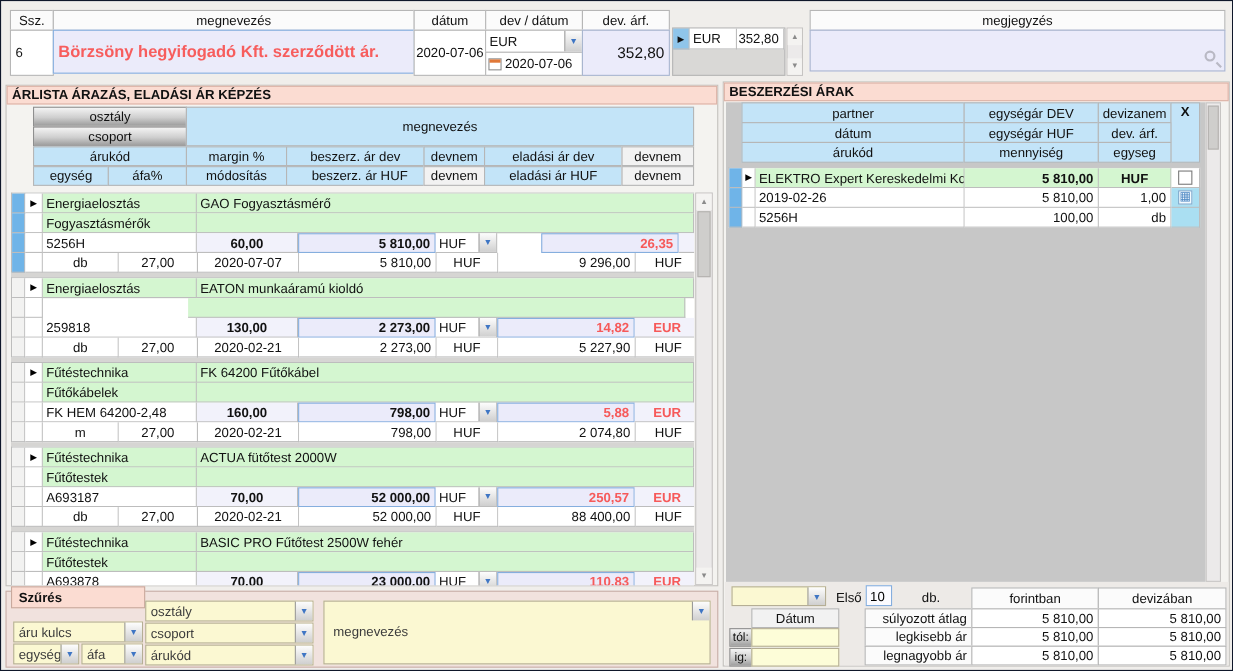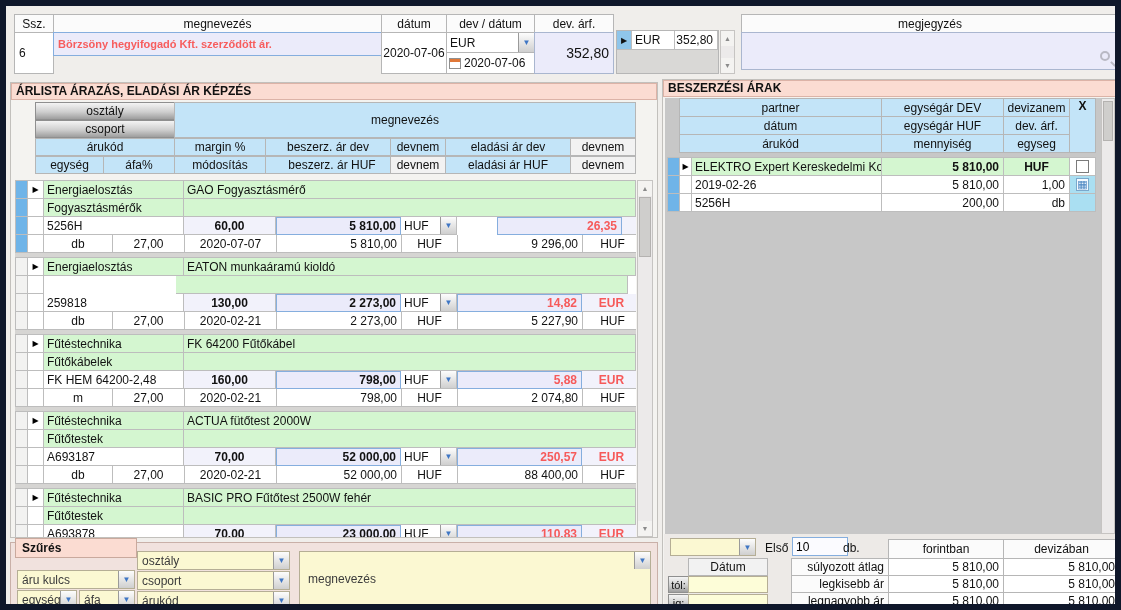--- a/index.html
+++ b/index.html
@@ -1,17 +1,17 @@
 <!DOCTYPE html>
 <html><head>
 <meta charset="utf-8">
 <style>
   html,body{margin:0;padding:0;background:#e8e6e3;}
   *{box-sizing:border-box;}
-  #app{position:relative;width:1121px;height:610px;background:#f0eeeb;border:6px solid #0f172a;
+  #app{position:relative;width:1121px;height:610px;background:#f0eeeb;border:1px solid #0f172a;
        font-family:"Liberation Sans",sans-serif;font-size:12px;color:#111;overflow:hidden;}
   .abs{position:absolute;}
   .cell{position:absolute;border:1px solid #b6b6b6;background:#fbfbfb;display:flex;align-items:center;justify-content:center;overflow:hidden;white-space:nowrap;}
   .cell.left{justify-content:flex-start;padding-left:4px;}
   .cell.right{justify-content:flex-end;padding-right:4px;}
   .hdrblue{background:#c3e4f8;}
   .hdrgrey{background:#f2f2f2;}
   .lav{background:#ebebfa;}
   .bluebrd{border:1px solid #85aede;}
   .titlebar{position:absolute;left:0;top:0;right:0;height:17px;background:#fbdcd2;border:1px solid #dcb3a7;
@@ -56,21 +56,21 @@
 
 <div id="app">
 
   <div class="cell" style="left:8px;top:8px;width:40px;height:19px;">Ssz.</div>
   <div class="cell" style="left:47px;top:8px;width:329px;height:19px;">megnevezés</div>
   <div class="cell" style="left:375px;top:8px;width:66px;height:19px;">dátum</div>
   <div class="cell" style="left:440px;top:8px;width:89px;height:19px;">dev / dátum</div>
   <div class="cell" style="left:528px;top:8px;width:80px;height:19px;">dev. árf.</div>
 
   <div class="cell left" style="left:8px;top:26px;width:40px;height:42px;background:#fff;">6</div>
-  <div class="cell left lav bluebrd" style="left:47px;top:26px;width:329px;height:24px;color:#f75d5d;font-weight:bold;font-size:11px;">Börzsöny hegyifogadó Kft. szerződött ár.</div>
+  <div class="cell left lav bluebrd" style="left:47px;top:26px;width:329px;height:40px;color:#f75d5d;font-weight:bold;font-size:15px;">Börzsöny hegyifogadó Kft. szerződött ár.</div>
   <div class="cell" style="left:375px;top:26px;width:66px;height:42px;background:#fff;">2020-07-06</div>
 
   <div class="cell" style="left:440px;top:26px;width:89px;height:21px;padding:0;">
     <div class="combo">
         <span class="txt">EUR</span>
       <span class="btn">▼</span>
       </div>
   </div>
   <div class="cell" style="left:440px;top:46px;width:89px;height:22px;background:#fff;justify-content:flex-start;padding-left:2px;gap:3px;">
     <span class="cal"></span>
@@ -355,38 +355,38 @@
           <div class="gc rt white" style="width:122px;">5 810,00</div>
           <div class="gc rt white" style="width:66px;">1,00</div>
           <div class="gc ctr" style="width:26px;background:#aadff2;">
               <span style="font-size:11px;color:#4a86c2;background:#f4faff;border:1px solid #7aa8cc;line-height:11px;">▦</span>
             </div>
           </div>
         <div class="row">
             <div class="selbar on"></div>
             <div class="markc" style="width:12px;"></div>
           <div class="gc white" style="width:190px;">5256H</div>
-          <div class="gc rt white" style="width:122px;">200,00</div>
+          <div class="gc rt white" style="width:122px;">100,00</div>
           <div class="gc rt white" style="width:66px;">db</div>
           <div class="gc" style="width:26px;background:#aadff2;"></div>
           </div>
       </div>
     </div>
 
     <div class="scroll" style="left:438px;top:18px;width:14px;height:436px;">
       <div class="thumb" style="top:2px;height:40px;"></div>
     </div>
 
     <div class="abs" style="left:1px;top:454px;width:458px;height:76px;background:#edeae7;">
       <div class="ycombo" style="left:6px;top:4px;width:86px;height:18px;">
         <span class="lbl"></span>
           <span class="btn">▼</span>
       </div>
       <span class="abs" style="left:101px;top:7px;">Első</span>
-      <input class="abs" style="left: 128px; top: 3px; width: 56px; height: 19px; border: 1px solid rgb(133, 174, 222); background: rgb(251, 251, 255); padding-left: 3px;" value="10">
+      <input class="abs" style="left: 128px; top: 3px; width: 24px; height: 19px; border: 1px solid rgb(133, 174, 222); background: rgb(251, 251, 255); padding-left: 3px;" value="10">
       <span class="abs" style="left:179px;top:7px;">db.</span>
 
       <div class="cell hdrgrey" style="left:24px;top:24px;width:80px;height:18px;">Dátum</div>
       <div class="cell greybtn" style="left:4px;top:42px;width:21px;height:17px;font-size:11px;">tól:</div>
       <input class="yinput" style="left: 24px; top: 42px; width: 80px; height: 17px; padding-left: 3px;">
       <div class="cell greybtn" style="left:4px;top:60px;width:21px;height:17px;font-size:11px;">ig:</div>
       <input class="yinput" style="left: 24px; top: 60px; width: 80px; height: 17px; padding-left: 3px;">
 
       <div class="cell" style="left:224px;top:5px;width:116px;height:20px;">forintban</div>
       <div class="cell" style="left:339px;top:5px;width:117px;height:20px;">devizában</div>

